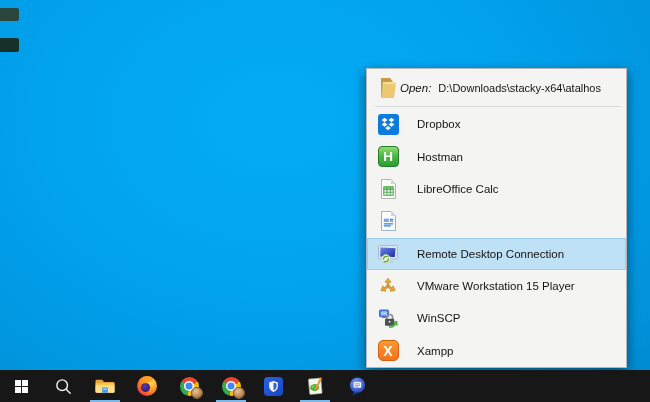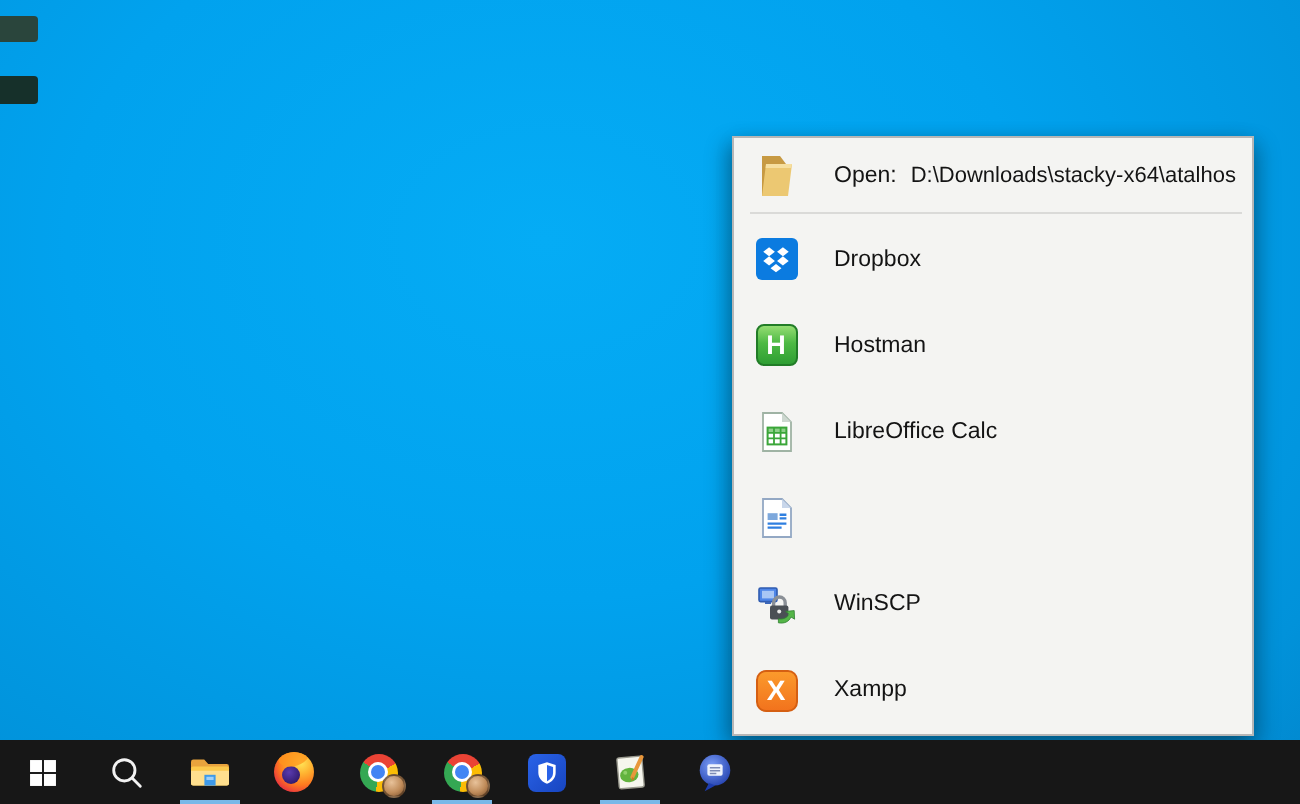--- a/index.html
+++ b/index.html
@@ -20,21 +20,21 @@
   
   .menu{
     position:absolute;left:366px;top:68px;width:261px;height:300px;
     box-sizing:border-box;background:#f4f4f2;border:1px solid #b6b6b6;
     box-shadow:-3px 4px 10px rgba(0,0,0,.30), 3px 4px 10px rgba(0,0,0,.22);
     display:flex;flex-direction:column;
   }
   .row{display:flex;align-items:center;padding-left:9px;}
   .open-row{height:37px;flex:0 0 37px;}
   .mi{width:24px;height:26px;display:flex;align-items:center;justify-content:center;flex:0 0 24px;}
-  .open-label{margin-left:17px;font-size:11.5px;color:#141414;}
+  .open-label{font-size:11.5px;color:#141414;font-style:italic;}
   .open-path{margin-left:7px;font-size:11px;color:#141414;white-space:pre;}
   .sep{border-top:1px solid #dadad8;margin:0 5px 0 8px;flex:0 0 1px;}
   .items{flex:1;display:flex;flex-direction:column;border-radius:20px;}
   .item{flex:1;cursor:default;}
   .item .lbl{margin-left:17px;font-size:11.5px;color:#141414;}
   .item.selected{background:#bfe1f6;box-shadow:inset 0 0 0 1px #9bcdef;}
 
   
   .sq{width:21px;height:21px;border-radius:3px;display:flex;align-items:center;justify-content:center;}
   .dropbox-box{background:#0b7be0;}
@@ -145,21 +145,53 @@
         <span class="mi">
           <svg width="22" height="22" viewBox="0 0 22 22">
             <path d="M4.5 1.5 h9.5 l4.5 4.5 v14.5 h-14 z" fill="#ffffff" stroke="#93a8c4" stroke-width="0.9"></path>
             <path d="M14 1.5 l4.5 4.5 h-4.5 z" fill="#c8d6ea"></path>
             <rect x="6.8" y="8.6" width="5" height="3.4" fill="#7da8dc"></rect>
             <path d="M12.8 9.4 h3.4 M12.8 11.2 h3.4 M6.8 13.8 h9.4 M6.8 15.8 h7" stroke="#2f7fe0" stroke-width="1.2"></path>
           </svg>
         </span>
       </div>
 
-
+      <div class="row item selected">
+        <span class="mi">
+          <svg width="24" height="22" viewBox="0 0 24 22">
+            <defs>
+              <linearGradient id="rdpScr" x1="0" y1="0" x2="1" y2="1">
+                <stop offset="0" stop-color="#6d86ec"></stop>
+                  <stop offset="1" stop-color="#1b2d9e"></stop>
+              </linearGradient>
+            </defs>
+            <rect x="2.5" y="2.5" width="19" height="13.5" rx="1.2" fill="#dce4f2" stroke="#9fb0cd" stroke-width="0.8"></rect>
+            <path d="M4.5 4.5 L19.5 5.2 L18.8 14 L4.2 13.6 Z" fill="url(#rdpScr)"></path>
+            <rect x="10" y="16" width="4" height="2" fill="#c2cde4"></rect>
+            <rect x="6.5" y="18" width="11" height="1.8" rx="0.9" fill="#c2cde4"></rect>
+            <circle cx="10" cy="16" r="4.4" fill="#eef5e6" stroke="#b9d3a0" stroke-width="0.7"></circle>
+            <path d="M7.6 16.6 a2.6 2.6 0 0 1 3.4-3 M12.4 15.4 a2.6 2.6 0 0 1 -3.4 3" fill="none" stroke="#58a32e" stroke-width="1.3"></path>
+            <path d="M11.3 12.2 l1.6 1.4 -2.1 0.6 z M8.7 19.8 l-1.6-1.4 2.1-0.6 z" fill="#58a32e"></path>
+          </svg>
+        </span>
+        <span class="lbl">Remote Desktop Connection</span>
+      </div>
+
+      <div class="row item">
+        <span class="mi">
+          <svg width="22" height="22" viewBox="0 0 22 22">
+            <g fill="#eaa435" stroke="#bb7f1a" stroke-width="0.6">
+              <path d="M10 11 V7.2 H7.9 L11 3.2 14.1 7.2 H12 V11 Z"></path>
+              <path d="M10 11 V7.2 H7.9 L11 3.2 14.1 7.2 H12 V11 Z" transform="rotate(120 11 11.4)"></path>
+              <path d="M10 11 V7.2 H7.9 L11 3.2 14.1 7.2 H12 V11 Z" transform="rotate(240 11 11.4)"></path>
+            </g>
+          </svg>
+        </span>
+        <span class="lbl">VMware Workstation 15 Player</span>
+      </div>
 
       <div class="row item">
         <span class="mi">
           <svg width="22" height="22" viewBox="0 0 22 22">
             <rect x="2.5" y="3" width="9" height="6.8" rx="0.8" fill="#4f86e8" stroke="#2f5bb0" stroke-width="0.8"></rect>
             <rect x="4" y="4.4" width="6" height="3.8" fill="#a8c6f5"></rect>
             <rect x="5.5" y="9.8" width="3" height="1.2" fill="#3b66b8"></rect>
             <path d="M9.8 12 v-1.6 a2.9 2.9 0 0 1 5.8 0 V12" fill="none" stroke="#8a8f96" stroke-width="1.7"></path>
             <rect x="8" y="11.8" width="9.2" height="7" rx="1" fill="#4a4f55"></rect>
             <circle cx="12.6" cy="14.8" r="1" fill="#e8e8e8"></circle>

